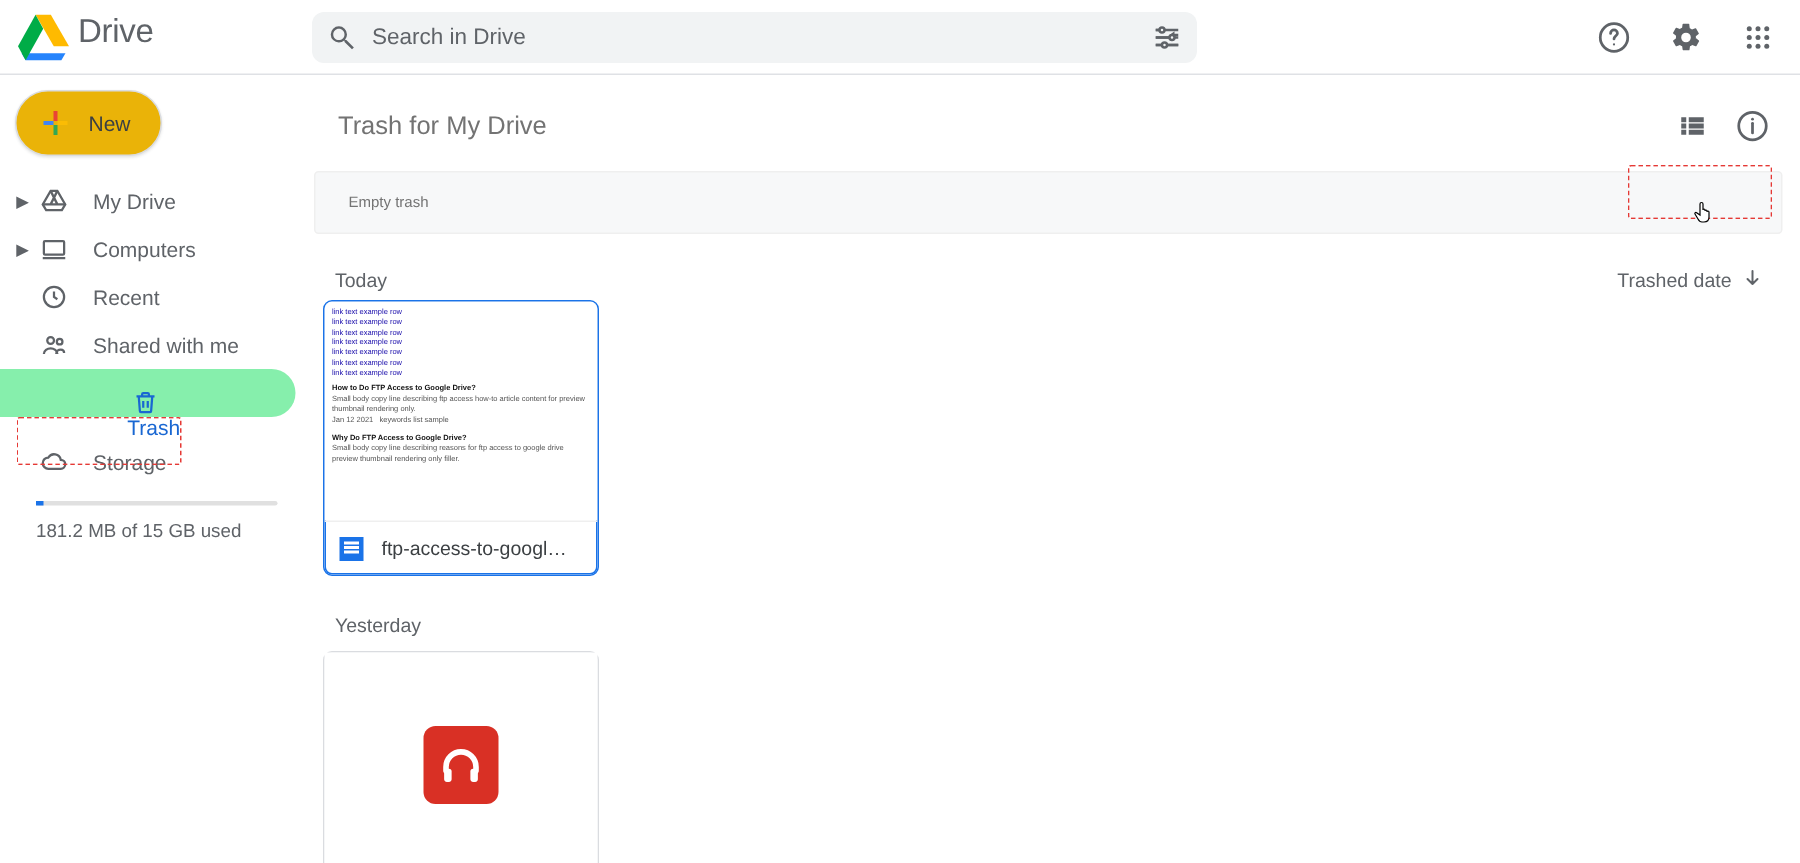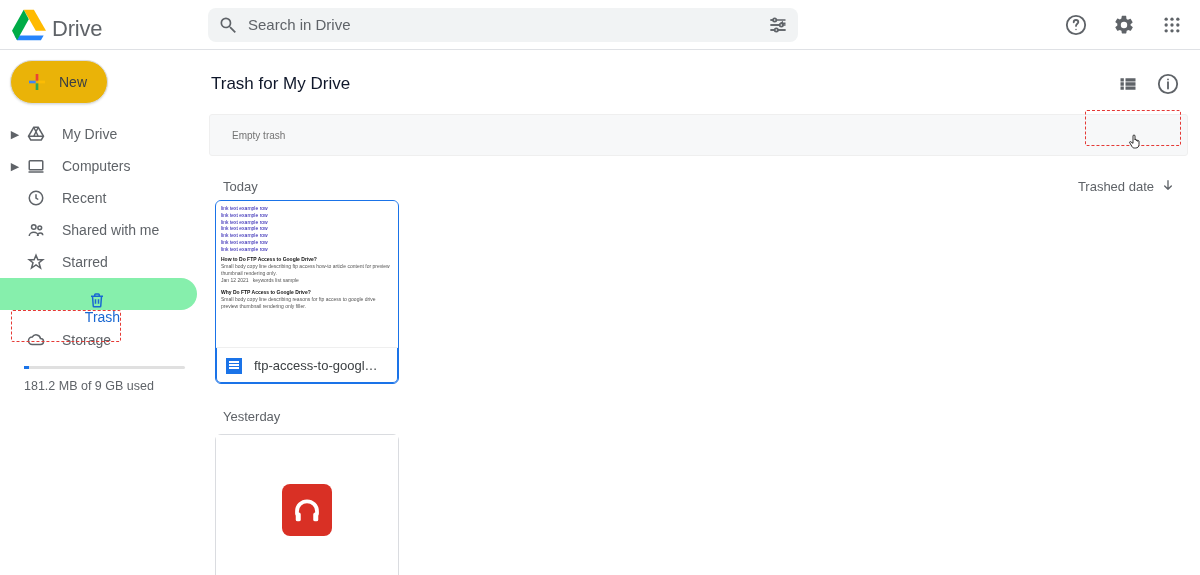--- a/index.html
+++ b/index.html
@@ -1,20 +1,20 @@
 <!DOCTYPE html>
 <html><head>
 <meta charset="utf-8">
 <style>
   * { box-sizing: border-box; margin: 0; padding: 0; font-family: Arial, "Helvetica Neue", sans-serif; }
   body { width: 1200px; height: 575px; overflow: hidden; background: #fff; color: #3c4043; font-size: 14px; }
   
   
   .header { height: 49px; display: flex; align-items: center; padding: 0 8px 0 12px; }
-  .logo-box { display: flex; align-items: flex-end; width: 196px; }
+  .logo-box { display: flex; align-items: flex-start; width: 196px; }
   .logo-svg { width: 34px; height: 34px; margin-right: 6px; }
   .product-name { font-size: 22px; color: #5f6368; letter-spacing: -0.2px; }
   .search-area { flex: 0 0 590px; display: flex; align-items: center; height: 34px; background: #f1f3f4; border-radius: 8px; padding: 0 10px; }
   .search-icon { color: #5f6368; margin-right: 10px; }
   .search-input { flex: 1; border: none; background: transparent; font-size: 15px; color: #5f6368; outline: none; }
   .search-input::placeholder { color: #5f6368; }
   .search-opts { color: #5f6368; }
   .hdr-spacer { flex: 1; }
   .hdr-icons { display: flex; align-items: center; gap: 8px; color: #5f6368; }
   .hdr-ic { width: 40px; height: 40px; display: flex; align-items: center; justify-content: center; border-radius: 50%; cursor: pointer; }
@@ -37,21 +37,21 @@
   .row-rel { position: relative; }
   .storage-block { padding: 10px 24px 0 24px; }
   .storage-bar { height: 3px; background: #e0e0e0; border-radius: 2px; margin-bottom: 10px; position:relative; }
   .storage-bar::before { content:""; position:absolute; left:0; top:0; height:100%; width:3%; background:#1a73e8; }
   .storage-txt { font-size: 12.5px; color: #5f6368; }
   .buy-btn { margin: 14px 0 0 24px; border: 1px solid #dadce0; background: #fff; color: #1a73e8; font-size: 14px; padding: 8px 14px; border-radius: 4px; cursor: pointer; }
 
   
   .main { flex: 1; padding: 14px 0 0 0; overflow-y: auto; position: relative; }
   .main-hdr { display: flex; align-items: center; padding: 0 12px 10px 2px; }
-  .page-title { font-size: 17px; color: #0f172a; flex: 1; }
+  .page-title { font-size: 17px; color: #737373; flex: 1; margin-left: 14px; }
   .view-ic { width: 40px; height:40px; display:flex; align-items:center; justify-content:center; color:#5f6368; cursor:pointer; }
 
   .banner { margin: 0 12px 0 0; background: #f7f8f9; height: 42px; display: flex; align-items: center; padding: 0 16px; border-radius: 3px; border:1px solid #efefef; }
   .banner-txt { flex: 1; font-size: 13px; color: #5f6368; }
   .empty-btn { font-size: 10px; color: #737373; padding: 4px 6px; cursor:pointer; position:relative; }
   .empty-highlight { position:absolute; right:6px; top:-5px; width:96px; height:36px; border:1.5px dashed #e53935; border-radius:2px; pointer-events:none; }
   .cursor { position:absolute; right:44px; top:18px; font-size:15px; }
 
   .sort-row { display: flex; align-items:center; padding: 22px 24px 6px 14px; }
   .sec-label { font-size:13px; color:#5f6368; font-weight:500; }
@@ -189,29 +189,20 @@
         <span class="expander blank">▶</span>
         <span class="nav-ic">
             <svg width="18" height="18" viewBox="0 0 24 24" fill="none" stroke="#5f6368" stroke-width="2">
               <circle cx="9" cy="8" r="3"></circle>
               <circle cx="17" cy="9" r="2.5"></circle>
               <path d="M3 20c0-3 3-5 6-5s6 2 6 5M14 20c0-2.5 2-4 4-4s3 1 3 3"></path>
             </svg>
           </span>
         <span class="nav-label">Shared with me</span>
       </div>
-      <div class="nav-item">
-        <span class="expander blank">▶</span>
-        <span class="nav-ic">
-            <svg width="18" height="18" viewBox="0 0 24 24" fill="none" stroke="#5f6368" stroke-width="2">
-              <path d="M12 3l2.5 6H21l-5 4 2 7-6-4-6 4 2-7-5-4h6.5L12 3z"></path>
-            </svg>
-          </span>
-        <span class="nav-label">Starred</span>
-      </div>
       <div class="row-rel">
         <div class="nav-item active">
           <span class="expander blank">▶</span>
           <span class="nav-ic">
               <svg width="18" height="18" viewBox="0 0 24 24" fill="none" stroke="#1967d2" stroke-width="2">
                 <path d="M4 7h16M9 7V5a1 1 0 011-1h4a1 1 0 011 1v2M6 7l1 13a1 1 0 001 1h8a1 1 0 001-1l1-13M10 11v6M14 11v6"></path>
               </svg>
             </span>
           <span class="nav-label">Trash</span>
         </div>
@@ -225,21 +216,21 @@
             <svg width="18" height="18" viewBox="0 0 24 24" fill="none" stroke="#5f6368" stroke-width="2">
               <path d="M7 18a5 5 0 010-10 6 6 0 0111 2 4 4 0 010 8H7z"></path>
             </svg>
           </span>
         <span class="nav-label">Storage</span>
       </div>
     </div>
 
     <div class="storage-block">
       <div class="storage-bar"></div>
-      <div class="storage-txt">181.2 MB of 9 GB used</div>
+      <div class="storage-txt">181.2 MB of 15 GB used</div>
     </div>
   </div>
 
   <div class="main">
     <div class="main-hdr">
       <div class="page-title">Trash for My Drive</div>
       <div class="view-ic">
         <svg width="20" height="20" viewBox="0 0 24 24" fill="#5f6368">
             <path d="M3 5h4v4H3V5zm0 5h4v4H3v-4zm0 5h4v4H3v-4zm6-10h12v4H9V5zm0 5h12v4H9v-4zm0 5h12v4H9v-4z"></path>
           </svg>

